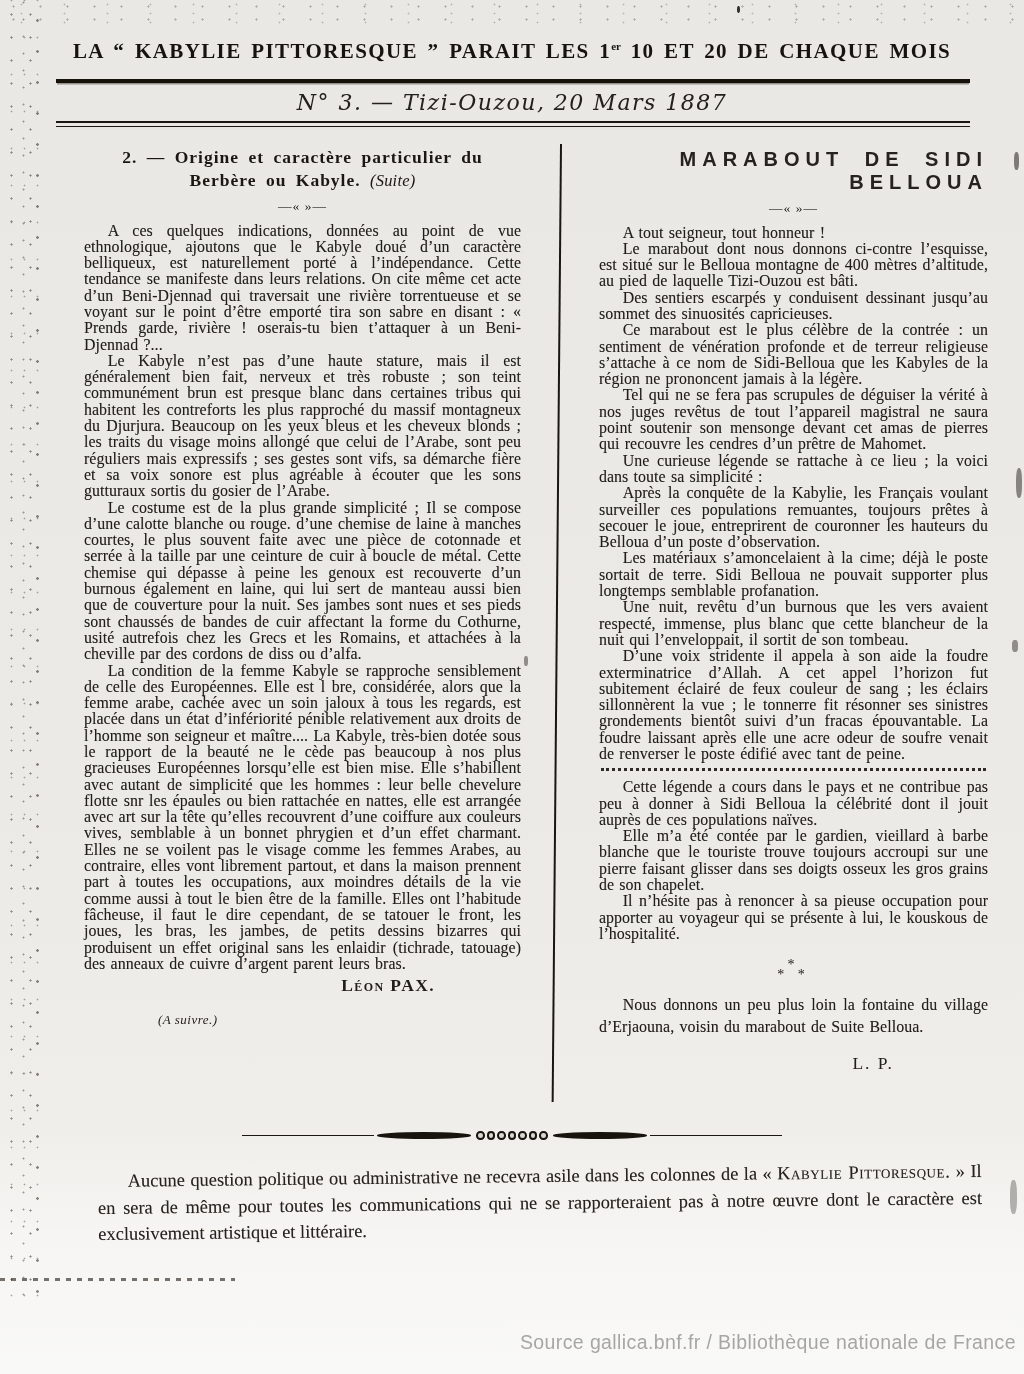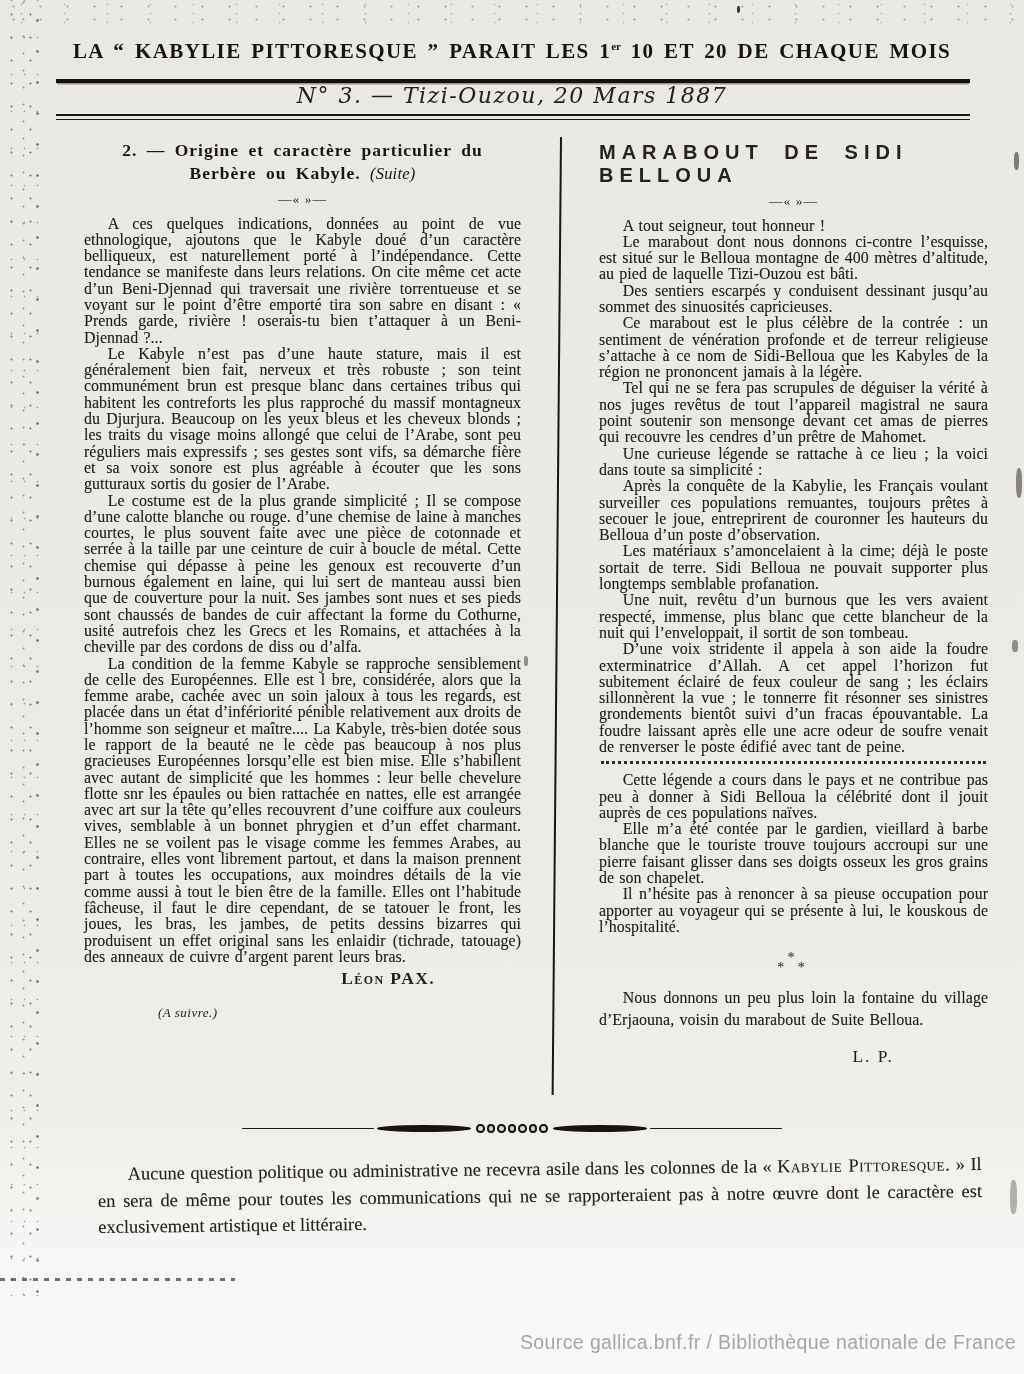--- a/index.html
+++ b/index.html
@@ -13,21 +13,21 @@
     padding-top:34px;text-align:center;font-weight:bold;font-size:21px;
     letter-spacing:1.4px;word-spacing:3px;color:#171310;line-height:24px;
   }
   .masthead sup{font-size:11px;letter-spacing:0;}
   .rule-thick{
     height:3.5px;background:#161209;margin:16px 54px 0 56px;
     box-shadow:0 2.5px 0 -1px rgba(22,18,9,.4);
   }
   .issue-line{
     text-align:center;font-style:italic;font-size:22px;letter-spacing:1.5px;
-    color:#24201b;font-family:"DejaVu Serif",serif;
+    margin-top:7px;color:#24201b;font-family:"DejaVu Serif",serif;
   }
   .rule-double{
     height:3px;border-top:2px solid #1b1712;border-bottom:1px solid #1b1712;
     margin:6px 54px 0 56px;
   }
   
   .columns{display:flex;align-items:flex-start;padding:15px 36px 0 84px;position:relative;gap:24px;}
   .col{min-height:940px;}
   .col-left{width:437px;}
   .col-right{flex:1;}
@@ -39,21 +39,21 @@
     margin:0;text-align:justify;text-indent:1.5em;
     font-size:15.8px;line-height:16.3px;letter-spacing:.1px;word-spacing:1.2px;
     text-shadow:.2px .2px 0 rgba(32,28,23,.35);
   }
   .left-title{
     margin:4px 0 0;text-align:center;font-size:17.5px;font-weight:bold;
     line-height:23px;letter-spacing:1px;word-spacing:4px;color:#1b1713;
   }
   .left-title em{font-weight:normal;font-style:italic;font-size:16.5px;letter-spacing:.2px;word-spacing:1px;}
   .right-title{
-    margin:6px 0 0;text-align:left;font-family:"Liberation Sans",sans-serif;
+    margin:6px 0 0;text-align:right;font-family:"Liberation Sans",sans-serif;
     font-size:20px;font-weight:bold;letter-spacing:6px;word-spacing:9px;color:#26221e;
   }
   .sect-divider{text-align:center;font-size:13.5px;margin:6px 0 9px;letter-spacing:1px;color:#24201b;}
   .signature{
     text-align:right;padding-right:86px;font-weight:bold;font-variant:small-caps;
     font-size:17.5px;letter-spacing:1.4px;margin-top:3px;
   }
   .continuation{font-style:italic;font-size:13px;margin:16px 0 12px 74px;letter-spacing:.5px;}
   .dotted-line{height:0;border-bottom:3px dotted #2f2b26;margin:6px 2px 8px;}
   .asterism{text-align:center;margin:18px 0 8px;font-size:14px;line-height:10px;letter-spacing:5px;color:#24201b;}

